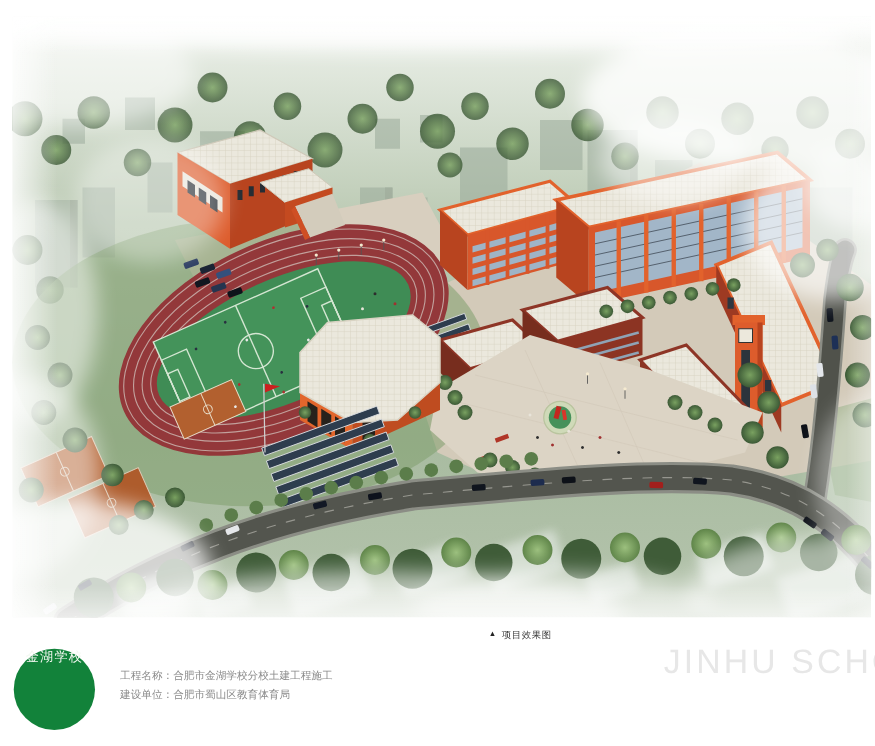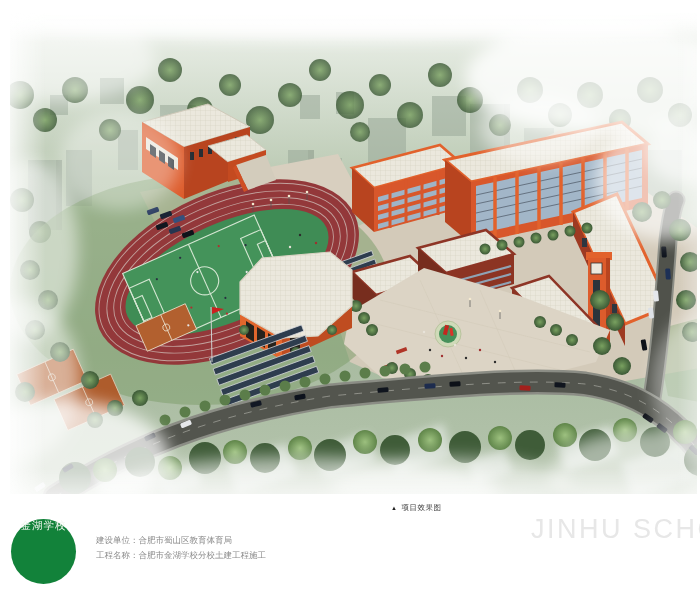--- a/index.html
+++ b/index.html
@@ -603,22 +603,22 @@
     <span class="tri">▲</span>
     <span>项目效果图</span>
   </div>
 
   <div class="logo-circle">
     <span>金湖学校</span>
   </div>
 
   <div class="info">
     <div class="row">
+      <span>工程名称：</span><span>合肥市金湖学校分校土建工程施工</span>
+    </div>
+    <div class="row">
       <span>建设单位：</span><span>合肥市蜀山区教育体育局</span>
     </div>
-    <div class="row">
-      <span>工程名称：</span><span>合肥市金湖学校分校土建工程施工</span>
-    </div>
   </div>
 
   <div class="watermark">JINHU SCHOOL</div>
 
 </div>
 
 </body></html>

